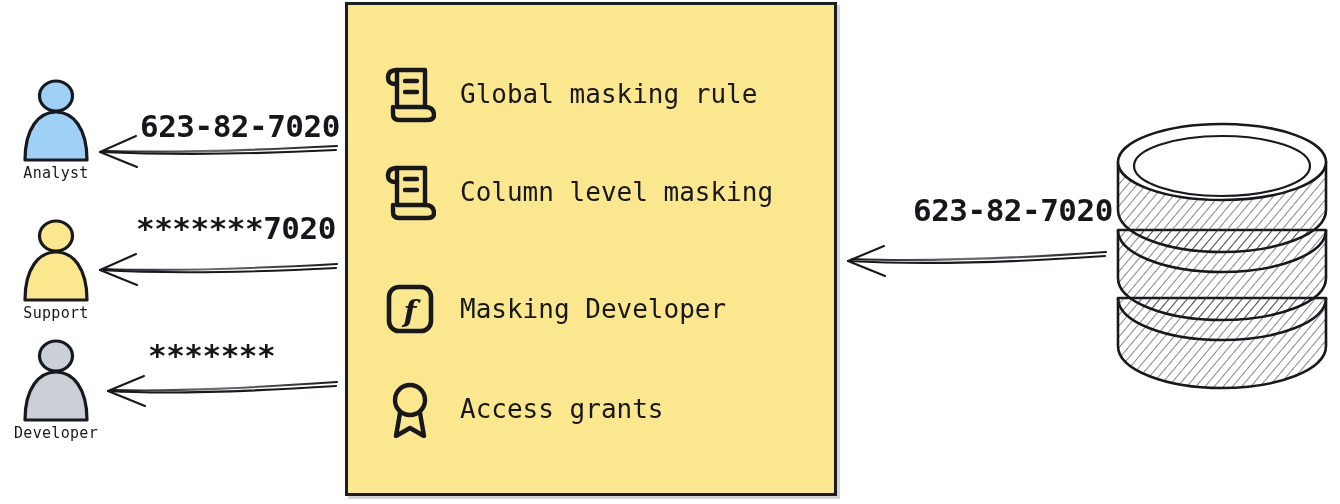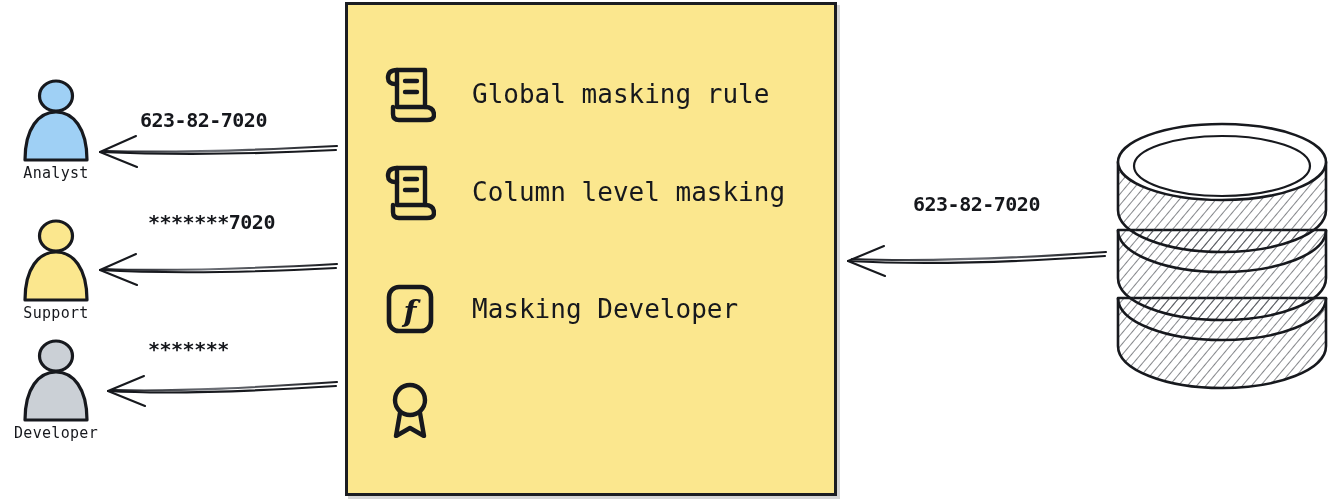--- a/index.html
+++ b/index.html
@@ -45,49 +45,49 @@
   }
 
   #persona-analyst   { left: -4px;  top: 78px;  }
   #persona-support   { left: -4px;  top: 218px; }
   #persona-developer { left: -4px;  top: 338px; }
 
   
   .flow-label {
     position: absolute;
     font-family: "DejaVu Sans Mono", "Liberation Mono", monospace;
-    font-size: 20px;
+    font-size: 31px;
     font-weight: 700;
     letter-spacing: -0.5px;
     color: #15171c;
     white-space: nowrap;
   }
   #label-analyst-flow   { left: 140px; top: 108px; }
-  #label-support-flow   { left: 148px; top: 210px; }
+  #label-support-flow   { left: 136px; top: 210px; }
   #label-developer-flow { left: 148px; top: 337px; }
   #label-source-flow    { left: 913px; top: 192px; }
 
   
   #policy-panel {
     position: absolute;
     left: 345px;
     top: 2px;
     width: 492px;
     height: 494px;
     background: #FBE78E;
     border: 3px solid #1b1d22;
     box-sizing: border-box;
     box-shadow: 3px 3px 0 rgba(20,22,26,0.18);
   }
   .policy-item {
     position: absolute;
     left: 36px;
     display: flex;
     align-items: center;
-    gap: 36px;
+    gap: 24px;
   }
   #policy-item-0 { top: 60px;  }
   #policy-item-1 { top: 158px; }
   #policy-item-2 { top: 275px; }
   #policy-item-3 { top: 375px; }
 
   .policy-icon {
     width: 52px;
     height: 58px;
     flex: 0 0 auto;
@@ -210,20 +210,21 @@
       <text x="26" y="42" text-anchor="middle" font-family="DejaVu Serif, Liberation Serif, serif" font-size="30" font-style="italic" font-weight="700" fill="#16181d">f</text>
     </svg>
     <div class="policy-text">Masking Developer</div>
   </div>
 
   <div class="policy-item" id="policy-item-3">
     <svg class="policy-icon" viewBox="0 0 52 58" xmlns="http://www.w3.org/2000/svg" fill="none" stroke="#16181d" stroke-width="4.4" stroke-linejoin="round" stroke-linecap="round">
       <circle cx="26" cy="20" r="15"></circle>
       <path d="M16 33 L 12 56 L 26 48 L 40 56 L 36 33"></path>
     </svg>
+    <div class="policy-text">Access grants</div>
   </div>
 
 </div>
 
 <svg id="database-cylinder" viewBox="0 0 224 280" xmlns="http://www.w3.org/2000/svg">
   <defs>
     <pattern id="hatch" width="7" height="7" patternTransform="rotate(40)" patternUnits="userSpaceOnUse">
       <line x1="0" y1="0" x2="0" y2="7" stroke="#3b3e44" stroke-width="1.25"></line>
     </pattern>
   </defs>

